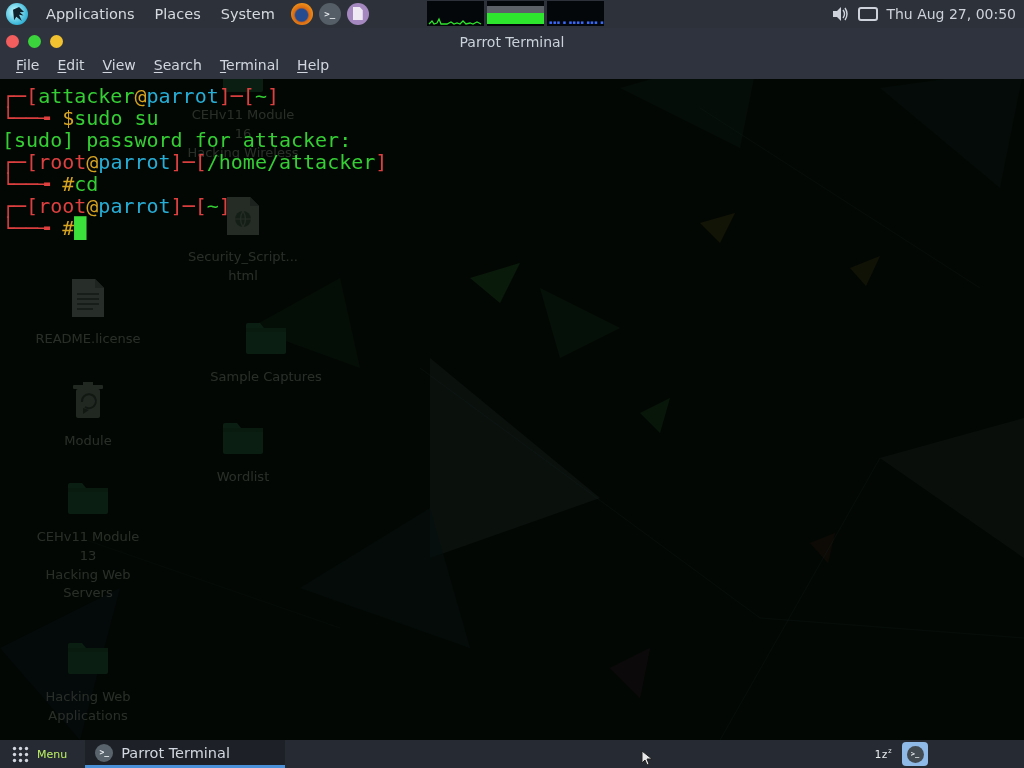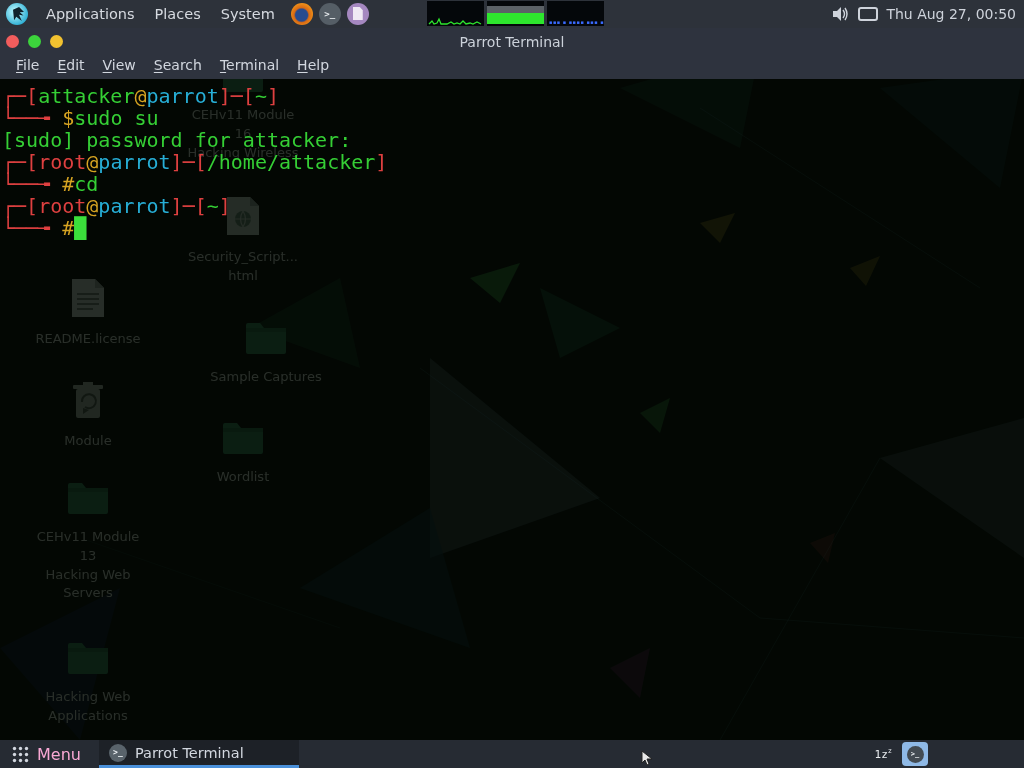--- a/index.html
+++ b/index.html
@@ -57,21 +57,21 @@
   .seg.red    { color:#de4040; }
   .seg.green  { color:#35cf35; }
   .seg.cyan   { color:#27aed6; }
   .seg.yellow { color:#d7a422; }
   .seg.cursor { color:#3be03b; }
 
   
   .taskbar { position:absolute; left:0; bottom:0; width:1024px; height:28px; background:#262b33;
     display:flex; align-items:center; z-index:30; }
   .grid-icon { width:17px; height:17px; margin:0 8px 0 12px; }
-  .menu-label { color:#f9a8d4; font-size:16px; margin-right:18px; }
+  .menu-label { color:#bef264; font-size:11px; margin-right:18px; }
   .task-btn { height:28px; display:flex; align-items:center; gap:8px; padding:0 14px 0 10px;
     background:#1d2127; border-bottom:3px solid #4a90d9; min-width:200px; }
   .task-icon { width:18px; height:18px; border-radius:50%; background:#59636b; color:#eef2f5;
     font-family:"DejaVu Sans Mono",monospace; font-size:8px; font-weight:bold; text-align:center; line-height:18px; }
   .task-label { color:#d2d7df; font-size:14.5px; }
   .tray { position:absolute; right:96px; bottom:0; height:28px; display:flex; align-items:center; gap:10px; }
   .ws-indicator { color:#e8ecef; font-size:11px; font-weight:normal; letter-spacing:0; font-family:"DejaVu Sans Mono",monospace; }
   .ws-indicator sup { font-size:7px; }
   .tray-term { width:26px; height:24px; border-radius:4px; background:#8fb9e6; display:flex; align-items:center; justify-content:center; }
   .tray-term .inner { width:17px; height:17px; border-radius:50%; background:#434b52; color:#eef2f5;

